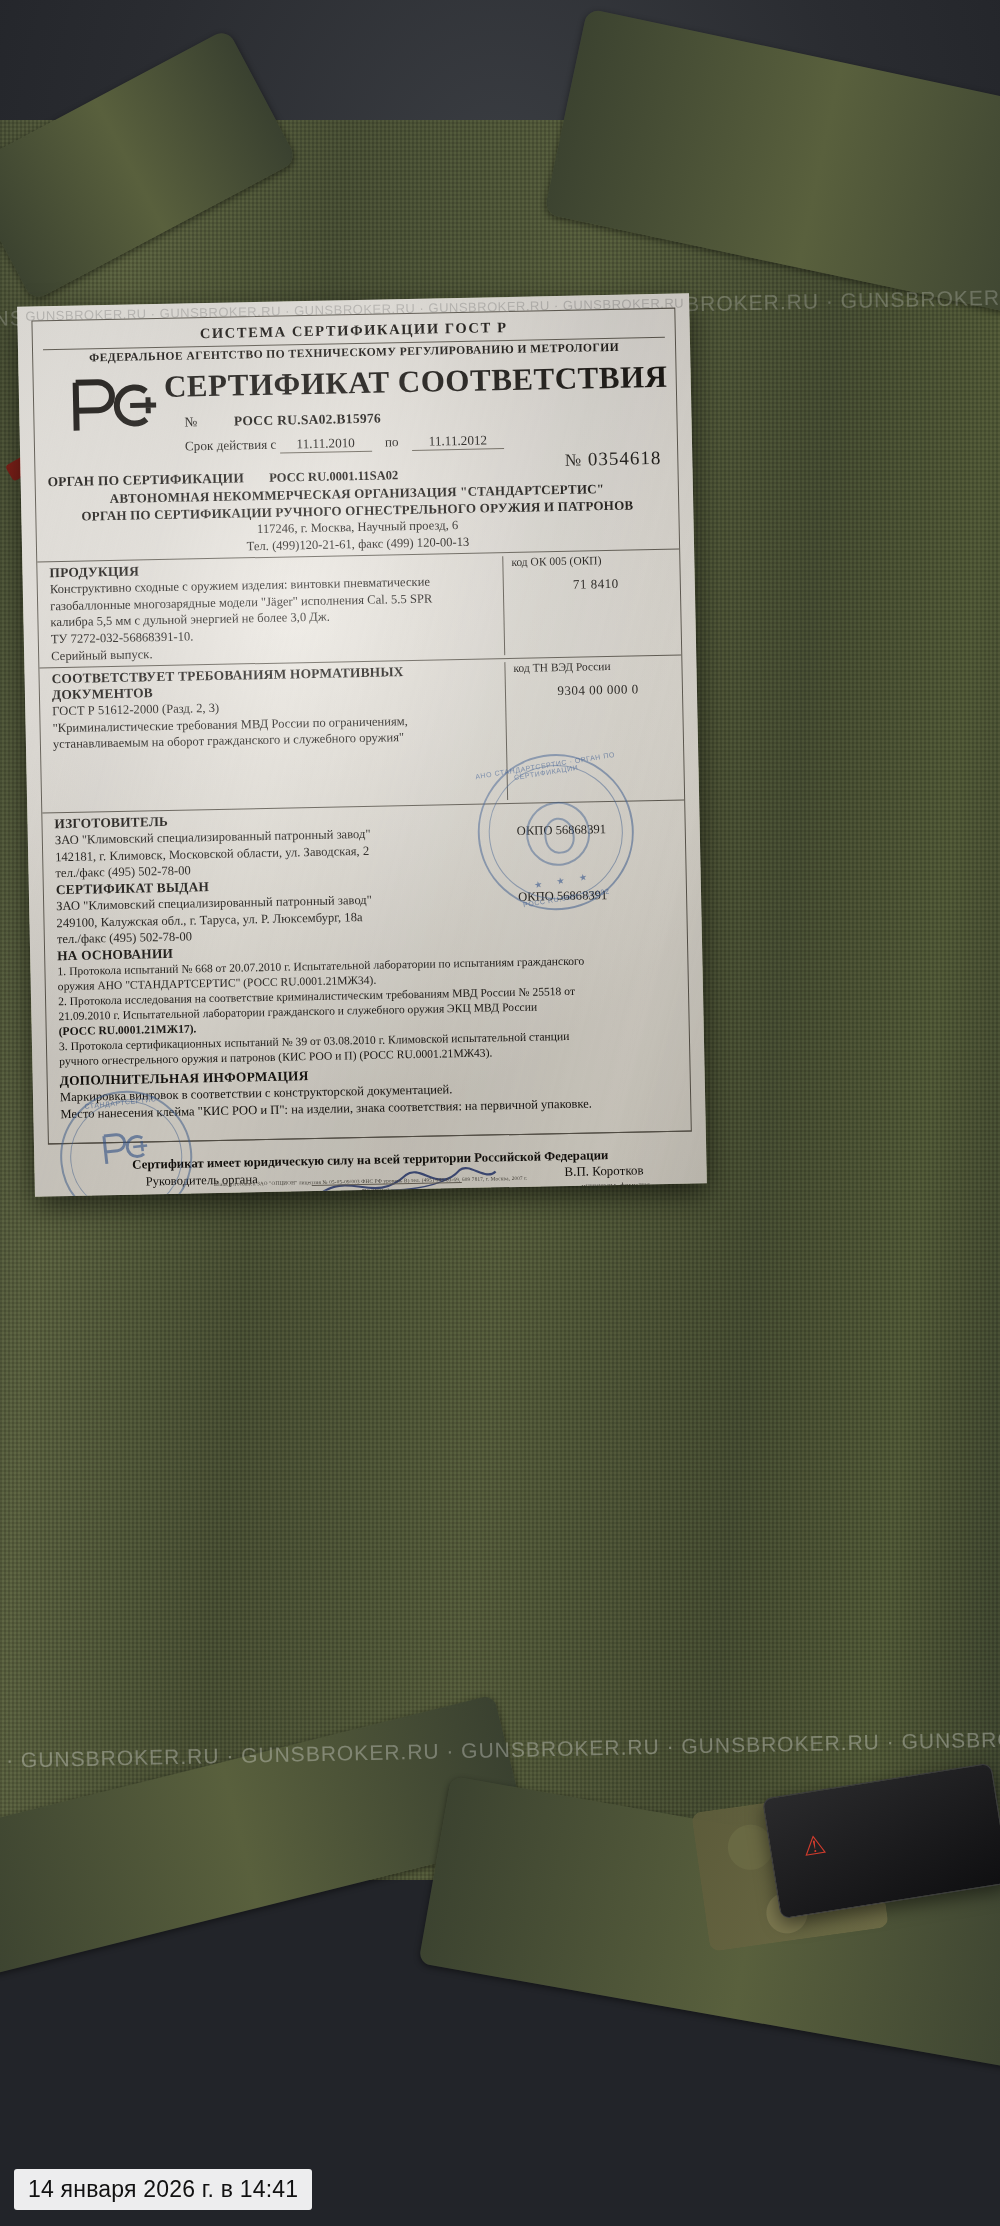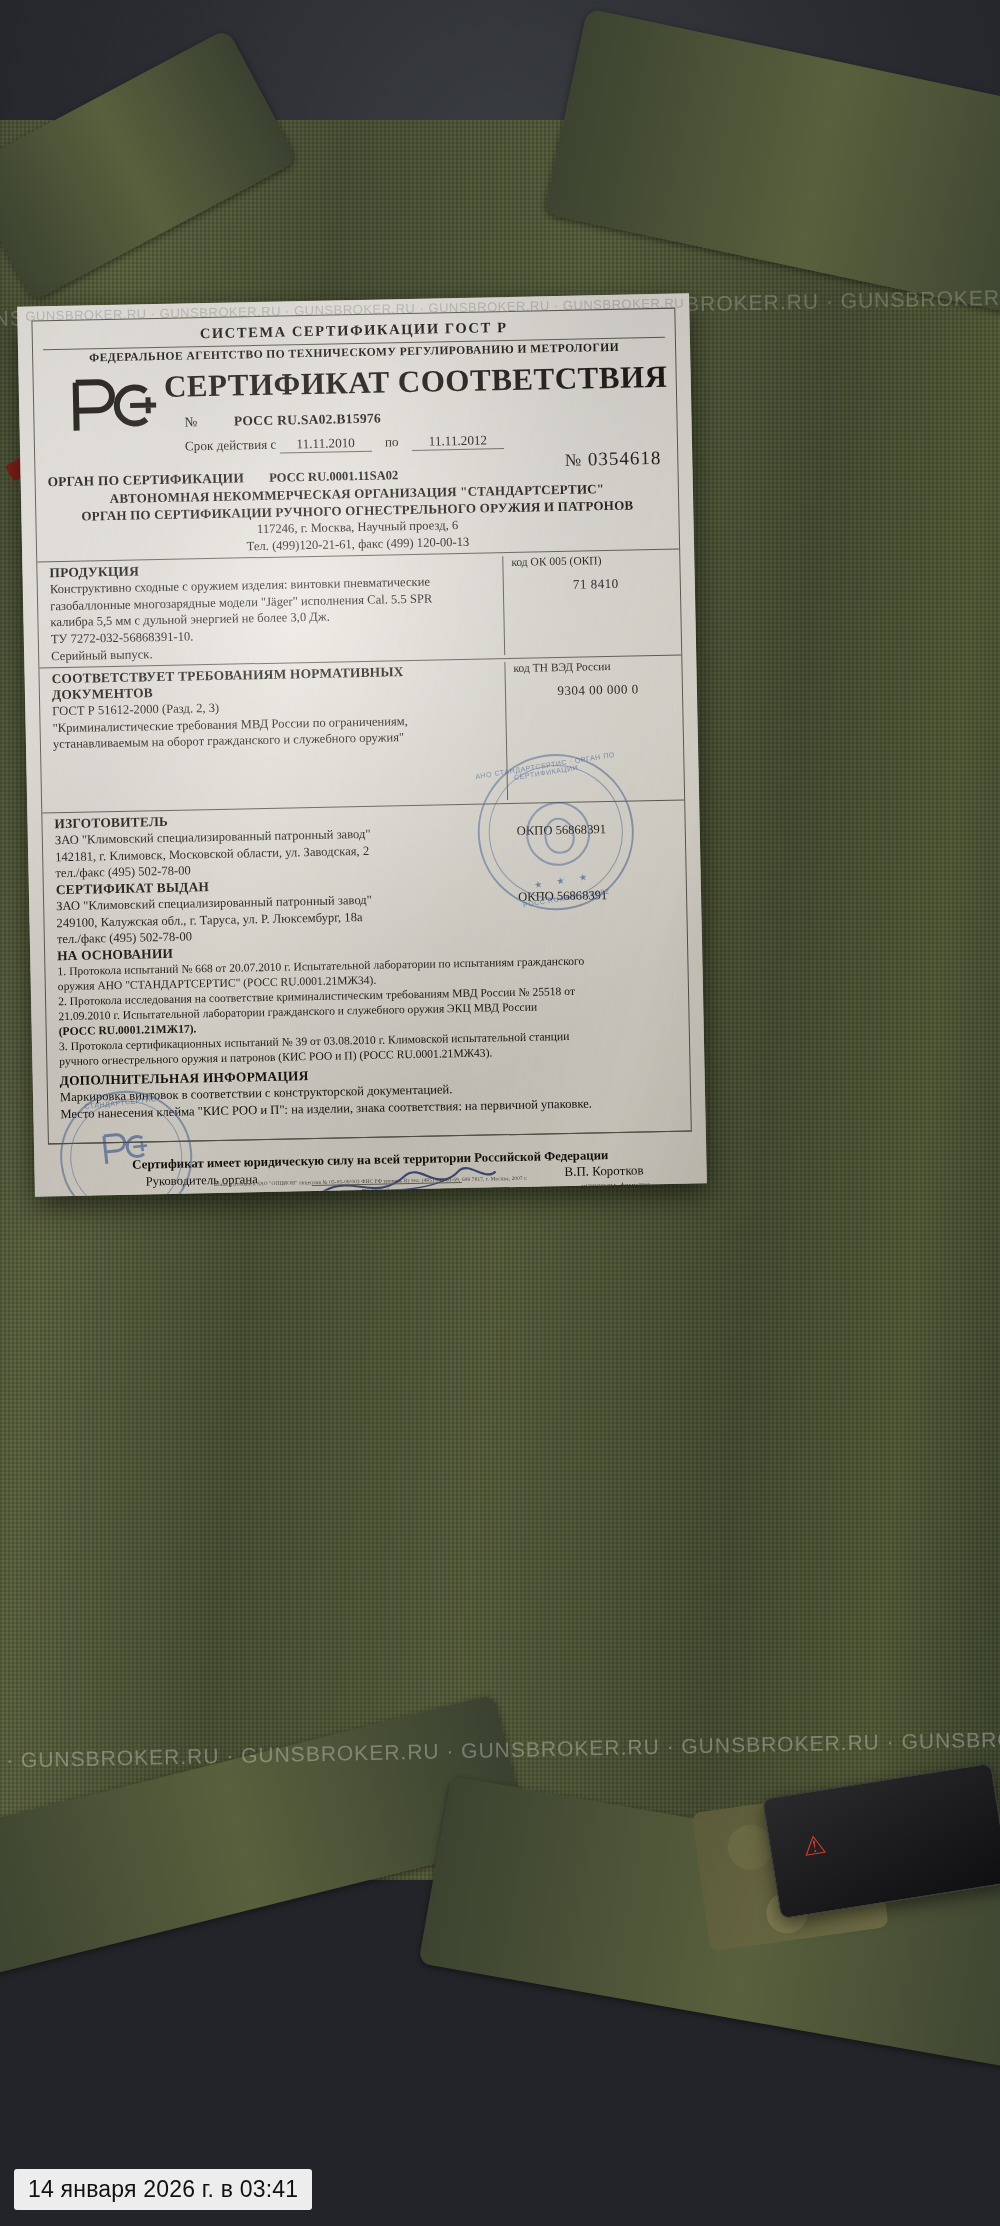--- a/index.html
+++ b/index.html
@@ -381,13 +381,13 @@
 
       <svg class="mark" viewBox="0 0 48 34">
         <path d="M4 3 L4 31 M4 3 L16 3 a8 8 0 0 1 0 16 L4 19" fill="none" stroke="currentColor" stroke-width="3"></path>
         <path d="M42 9 a10 10 0 1 0 0 16" fill="none" stroke="currentColor" stroke-width="3"></path>
         <path d="M32 17 L46 17 M41 12 L41 22" stroke="currentColor" stroke-width="2.6"></path>
       </svg>
     </div>
   </div>
 </div>
 
-<div class="ts">14 января 2026 г. в 03:41</div>
+<div class="ts">14 января 2026 г. в 14:41</div>
 
 </body></html>

